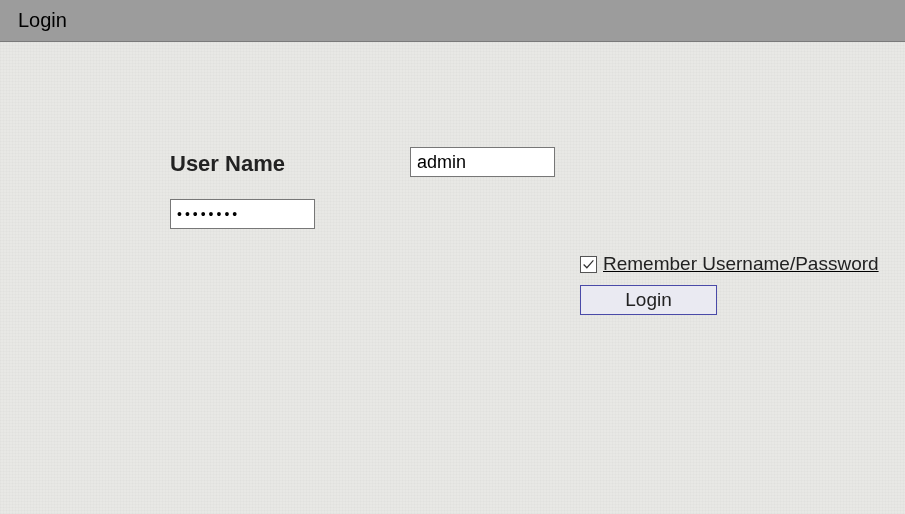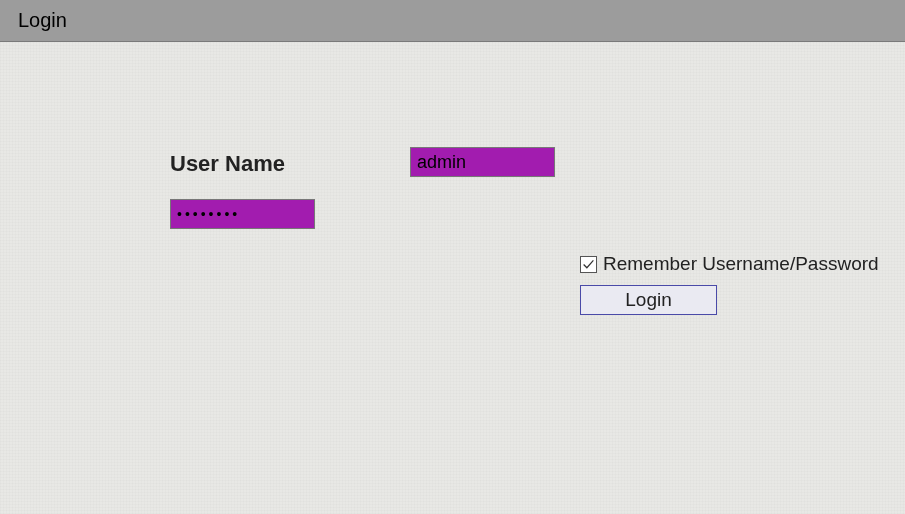--- a/index.html
+++ b/index.html
@@ -43,35 +43,36 @@
     .form-label {
       width: 240px;
       font-size: 22px;
       font-weight: bold;
       color: #222;
     }
     .text-input {
       width: 145px;
       height: 30px;
       border: 1px solid #777;
-      background: #a21caf;
+      background: #ffffff;
       font-size: 18px;
       padding: 2px 6px;
       font-family: Arial, Helvetica, sans-serif;
     }
     .password-input {
       font-size: 14px;
       letter-spacing: 3px;
     }
     .checkbox-row {
       display: flex;
       align-items: center;
       margin-left: 410px;
       margin-top: 24px;
       margin-bottom: 10px;
+      text-decoration: underline;
     }
     .checkbox {
       width: 17px;
       height: 17px;
       border: 1px solid #555;
       background: #fff;
       margin-right: 6px;
       display: flex;
       align-items: center;
       justify-content: center;

